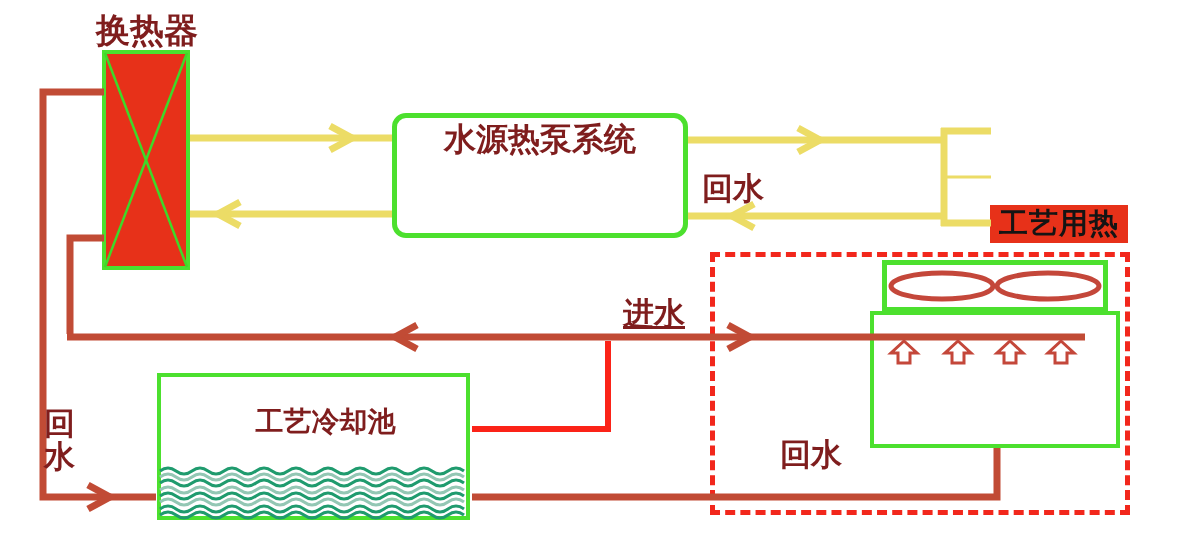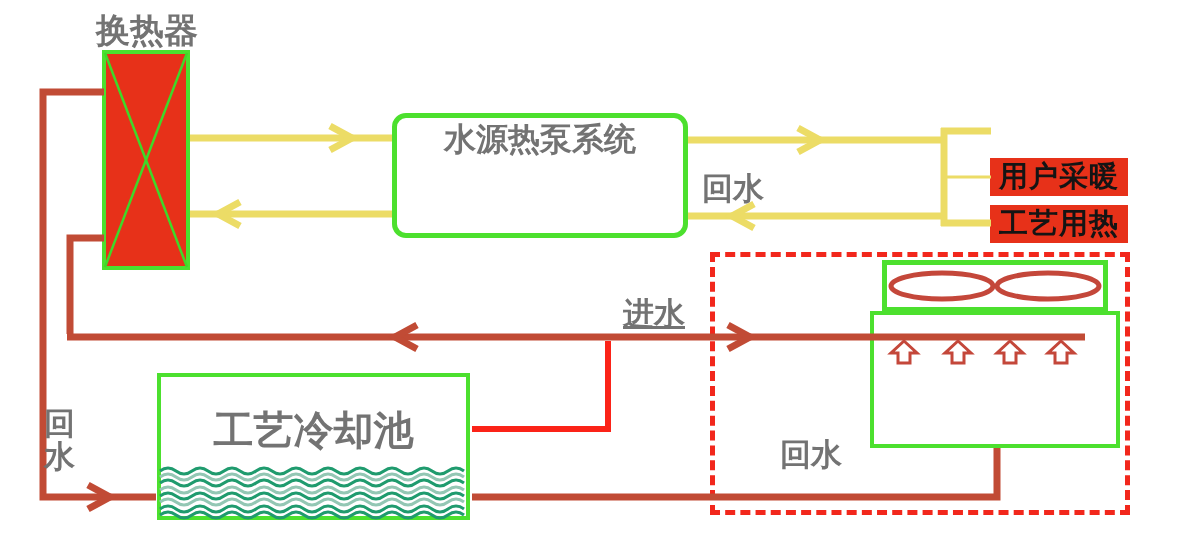--- a/index.html
+++ b/index.html
@@ -5,41 +5,38 @@
   html,body{margin:0;padding:0;background:#ffffff;}
   body{font-family:"Liberation Sans","DejaVu Sans",sans-serif;}
   #stage{position:relative;width:1200px;height:550px;background:#ffffff;overflow:hidden;}
   .box{position:absolute;box-sizing:border-box;background:#ffffff;}
   .gb4{border:4px solid #4ce02e;}
   .gb5{border:5px solid #4ce02e;}
   .redfill{background:#e73119;}
   .loadbox{position:absolute;left:990px;width:138px;height:38px;background:#e73119;
            display:flex;align-items:center;justify-content:center;
            font-weight:bold;font-size:29px;color:#141414;letter-spacing:1px;}
-  .lbl{position:absolute;font-weight:bold;color:#737373;white-space:pre-line;}
+  .lbl{position:absolute;font-weight:bold;color:#7f1d1d;white-space:pre-line;}
   .center-lbl{display:flex;align-items:flex-start;justify-content:center;border-radius:14px;}
   #pipes{position:absolute;left:0;top:0;width:1200px;height:550px;pointer-events:none;z-index:5;}
   .txt{z-index:6;}
   .z1{z-index:1;}
   .z2{z-index:2;}
 </style>
 </head>
 <body>
 
 <div id="stage">
 
   <div class="box gb4 redfill z1" style="left:102px;top:50px;width:88px;height:220px;"></div>
 
   <div class="box gb5 z1 center-lbl" style="left:392px;top:113px;width:296px;height:125px;">
     <span class="lbl" style="position:static;font-size:32px;">水源热泵系统</span>
   </div>
 
-  <div class="loadbox z1" style="top:158px;">
-    <span>用户采暖</span>
-  </div>
   <div class="loadbox z1" style="top:205px;">
     <span>工艺用热</span>
   </div>
 
   <div class="box z1" style="left:710px;top:252px;width:420px;height:263px;border:5px dashed #f2271c;background:transparent;"></div>
 
   <div class="box gb5 z2" style="left:882px;top:260px;width:226px;height:52px;"></div>
 
   <div class="box gb4 z1" style="left:870px;top:311px;width:250px;height:137px;"></div>
 
@@ -107,16 +104,16 @@
 
   <div class="lbl txt" style="left:702px;top:168px;font-size:31px;">回水</div>
 
   <div class="lbl txt" style="left:623px;top:293px;font-size:31px;text-decoration:underline;">进水</div>
 
   <div class="lbl txt" style="left:44px;top:407px;font-size:31px;line-height:1.07;">回
 水</div>
 
   <div class="lbl txt" style="left:780px;top:434px;font-size:31px;">回水</div>
 
-  <div class="lbl txt" style="left:157px;top:403px;width:313px;text-align:center;font-size:40px;">工艺冷却池</div>
+  <div class="lbl txt" style="left:157px;top:403px;width:313px;text-align:center;font-size:28px;padding-left:12px;">工艺冷却池</div>
 
 
 </div>
 
 </body></html>

